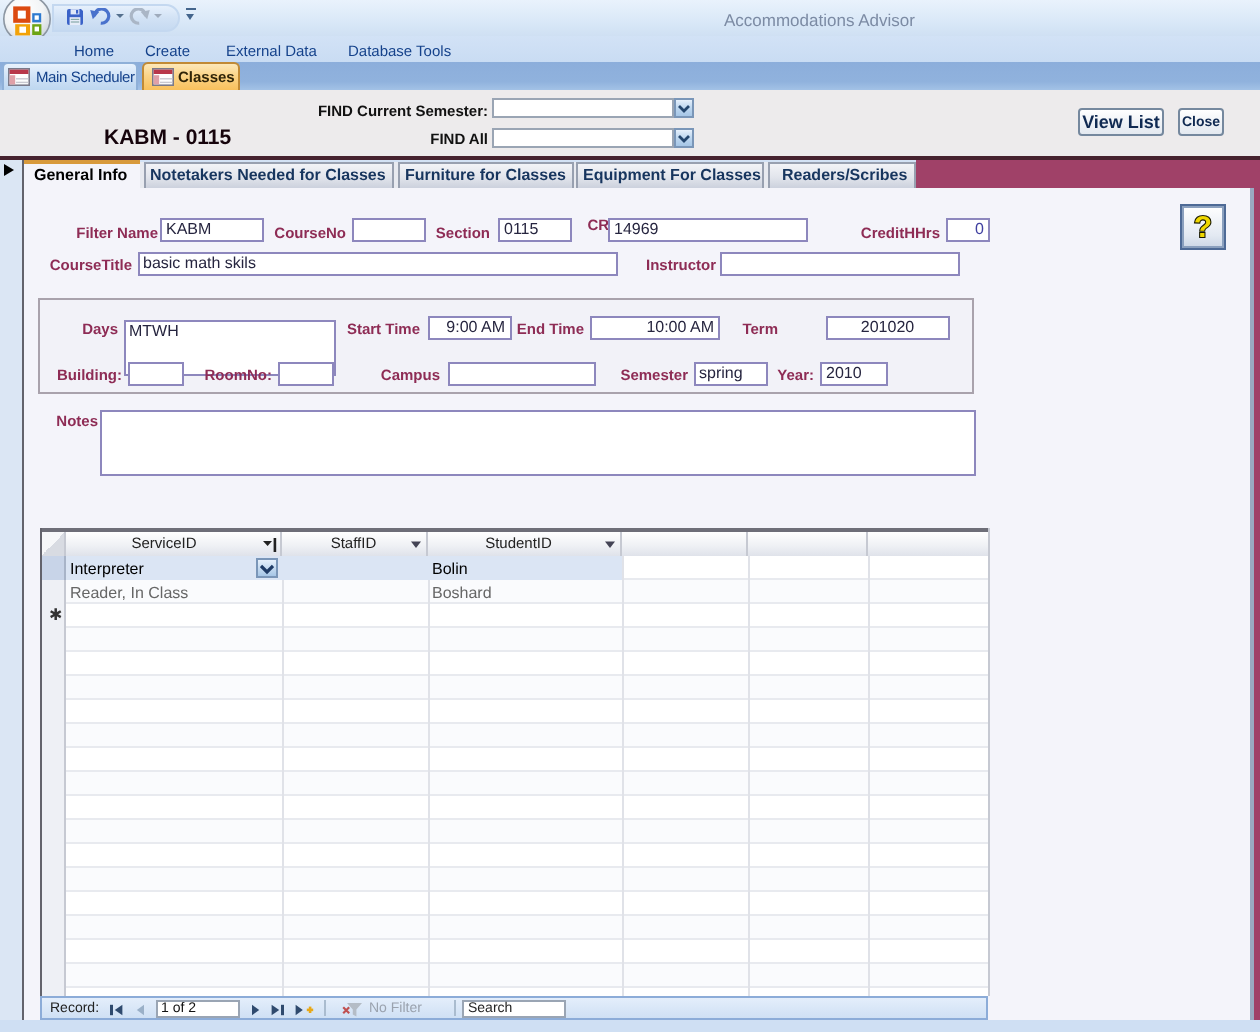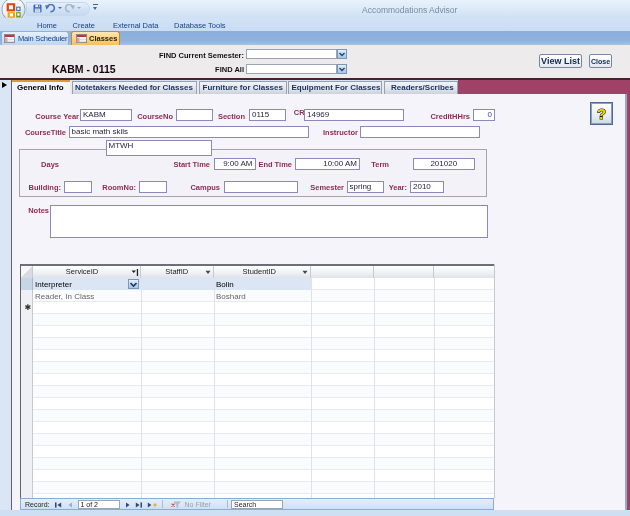--- a/index.html
+++ b/index.html
@@ -128,39 +128,39 @@
 <div class="abs" style="left:75px;top:83px;font-size:8px;font-weight:bold;color:#17355e;">Notetakers Needed for Classes</div>
 <div class="abs" style="left:198.5px;top:80.5px;width:88px;height:13px;background:linear-gradient(#f2f3f7,#e2e5ec 55%,#ccd1dd);border:1px solid #98a0b0;border-bottom:none;box-sizing:border-box;"></div>
 <div class="abs" style="left:202.5px;top:83px;font-size:8px;font-weight:bold;color:#17355e;">Furniture for Classes</div>
 <div class="abs" style="left:288px;top:80.5px;width:94px;height:13px;background:linear-gradient(#f2f3f7,#e2e5ec 55%,#ccd1dd);border:1px solid #98a0b0;border-bottom:none;box-sizing:border-box;"></div>
 <div class="abs" style="left:291.5px;top:83px;font-size:8px;font-weight:bold;color:#17355e;">Equipment For Classes</div>
 <div class="abs" style="left:384.3px;top:80.5px;width:73.5px;height:13px;background:linear-gradient(#f2f3f7,#e2e5ec 55%,#ccd1dd);border:1px solid #98a0b0;border-bottom:none;box-sizing:border-box;"></div>
 <div class="abs" style="left:391px;top:83px;font-size:8px;font-weight:bold;color:#17355e;">Readers/Scribes</div>
 <div class="abs" style="left:12px;top:79.75px;width:58px;height:14.25px;background:#f4f4fa;border-top:2px solid #d89a3c;box-sizing:border-box;"></div>
 <div class="abs" style="left:17px;top:82.5px;font-size:8px;font-weight:bold;color:#000;">General Info</div>
 
-<div class="lbl" style="left:29px;top:112px;width:50px;">Course Year</div>
+<div class="lbl" style="left:29px;top:112px;width:50px;">Filter Name</div>
 <div class="box" style="left:80px;top:109px;width:52px;height:12px;">KABM</div>
 <div class="lbl" style="left:133px;top:112px;width:40px;">CourseNo</div>
 <div class="box" style="left:176px;top:109px;width:37px;height:12px;"></div>
 <div class="lbl" style="left:205px;top:112px;width:40px;">Section</div>
 <div class="box" style="left:249px;top:109px;width:37px;height:12px;">0115</div>
 <div class="lbl" style="left:280px;top:108px;width:40px;">CRNNo</div>
 <div class="box" style="left:304px;top:109px;width:100px;height:12px;">14969</div>
 <div class="lbl" style="left:425px;top:112px;width:45px;">CreditHHrs</div>
 <div class="box" style="left:472.5px;top:109px;width:22.5px;height:12px;text-align:right;color:#4040a0;">0</div>
 
 <div class="lbl" style="left:16px;top:128px;width:50px;">CourseTitle</div>
 <div class="box" style="left:68.5px;top:126px;width:240px;height:12px;">basic math skils</div>
 <div class="lbl" style="left:313px;top:128px;width:45px;">Instructor</div>
 <div class="box" style="left:360px;top:126px;width:120px;height:12px;"></div>
 
 <div class="abs" style="left:19px;top:148.5px;width:468px;height:48px;border:1px solid #a9a2ac;box-sizing:border-box;background:#f2f2f8;"></div>
 <div class="lbl" style="left:29px;top:160px;width:30px;">Days</div>
-<div class="box" style="left:61.5px;top:140px;width:106px;height:16px;margin-left:44px;">MTWH</div>
+<div class="box" style="left:61.5px;top:160px;width:106px;height:28px;">MTWH</div>
 <div class="lbl" style="left:170px;top:160px;width:40px;">Start Time</div>
 <div class="box" style="left:214px;top:158px;width:41.5px;height:12px;text-align:right;">9:00 AM</div>
 <div class="lbl" style="left:252px;top:160px;width:40px;">End Time</div>
 <div class="box" style="left:295px;top:158px;width:65px;height:12px;text-align:right;">10:00 AM</div>
 <div class="lbl" style="left:369px;top:160px;width:20px;">Term</div>
 <div class="box" style="left:412.5px;top:158px;width:62.5px;height:12px;text-align:center;">201020</div>
 <div class="lbl" style="left:26px;top:183px;width:35px;">Building:</div>
 <div class="box" style="left:63.5px;top:180.5px;width:28px;height:12px;"></div>
 <div class="lbl" style="left:101px;top:183px;width:35px;">RoomNo:</div>
 <div class="box" style="left:139px;top:180.5px;width:27.5px;height:12px;"></div>

